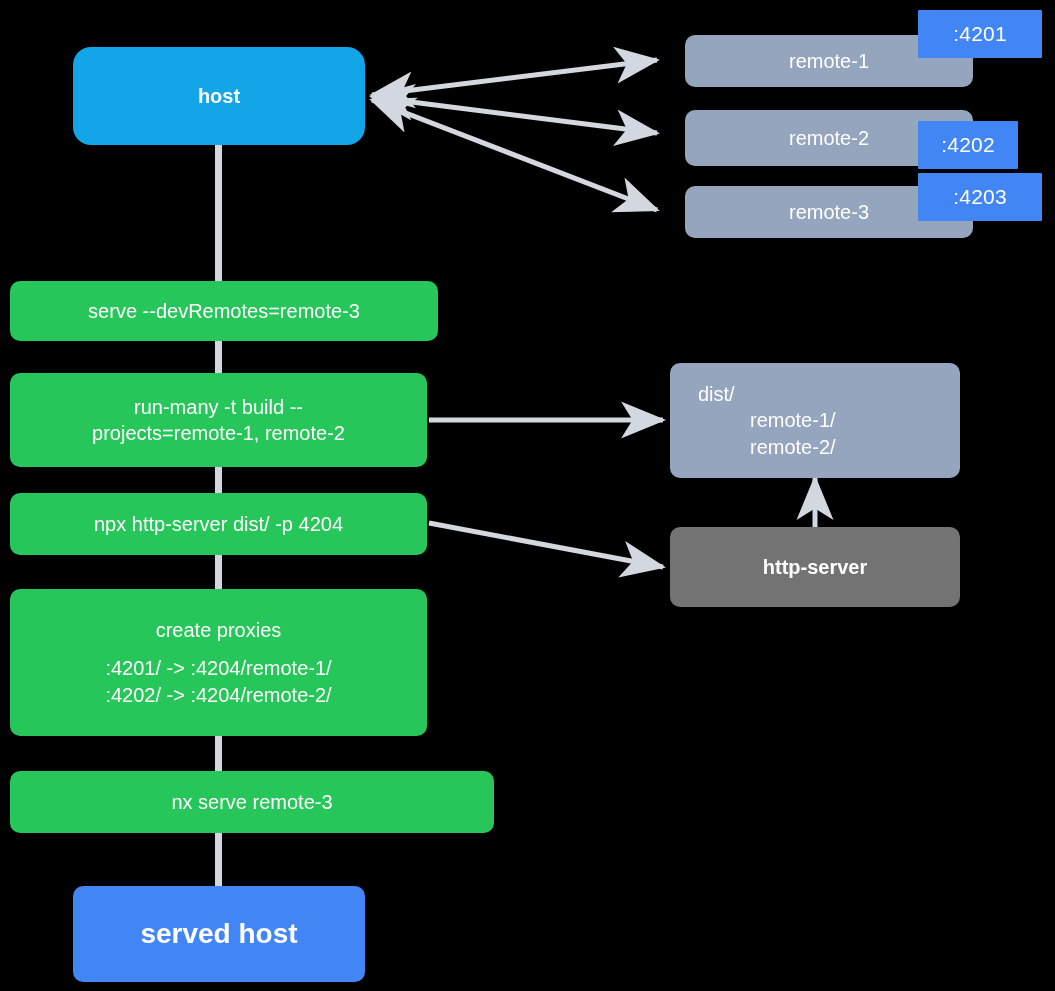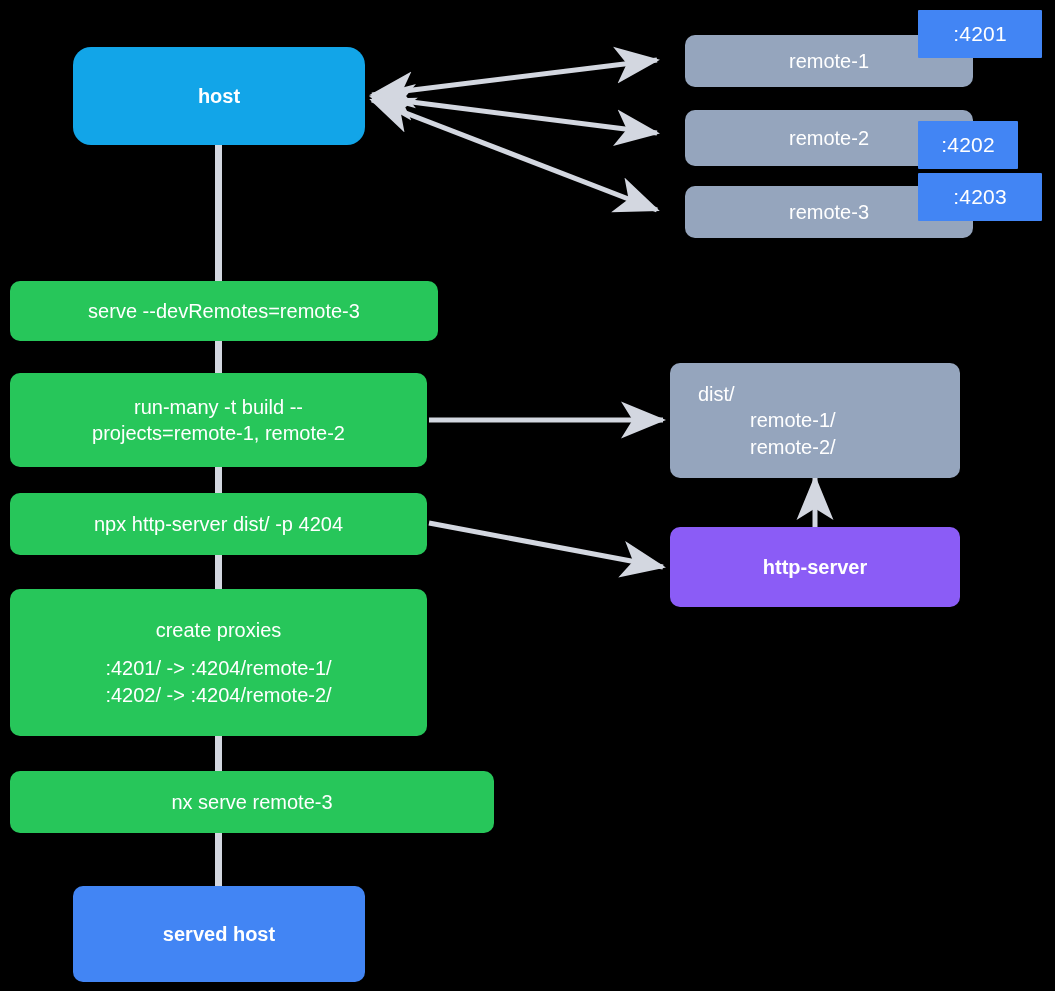--- a/index.html
+++ b/index.html
@@ -30,21 +30,21 @@
     z-index: 3;
   }
   .node-host {
     background: #12a5e8;
     font-weight: bold;
     font-size: 20px;
   }
   .node-served {
     background: #4285f4;
     font-weight: bold;
-    font-size: 20px;
+    font-size: 28px;
   }
   .node-cmd {
     background: #27c65a;
     font-weight: normal;
     font-size: 20px;
   }
   .node-remote {
     background: #95a5bd;
     font-weight: normal;
     font-size: 20px;
@@ -52,21 +52,21 @@
     margin-left: 20px;
   }
   .node-artifact {
     background: #95a5bd;
     font-weight: normal;
     font-size: 20px;
     align-items: flex-start;
     text-align: left;
   }
   .node-service {
-    background: #8b5cf6;
+    background: #737373;
     font-weight: bold;
     font-size: 20px;
   }
   .port-badge {
     position: absolute;
     box-sizing: border-box;
     background: #4285f4;
     color: #ffffff;
     border-radius: 1px;
     display: flex;

